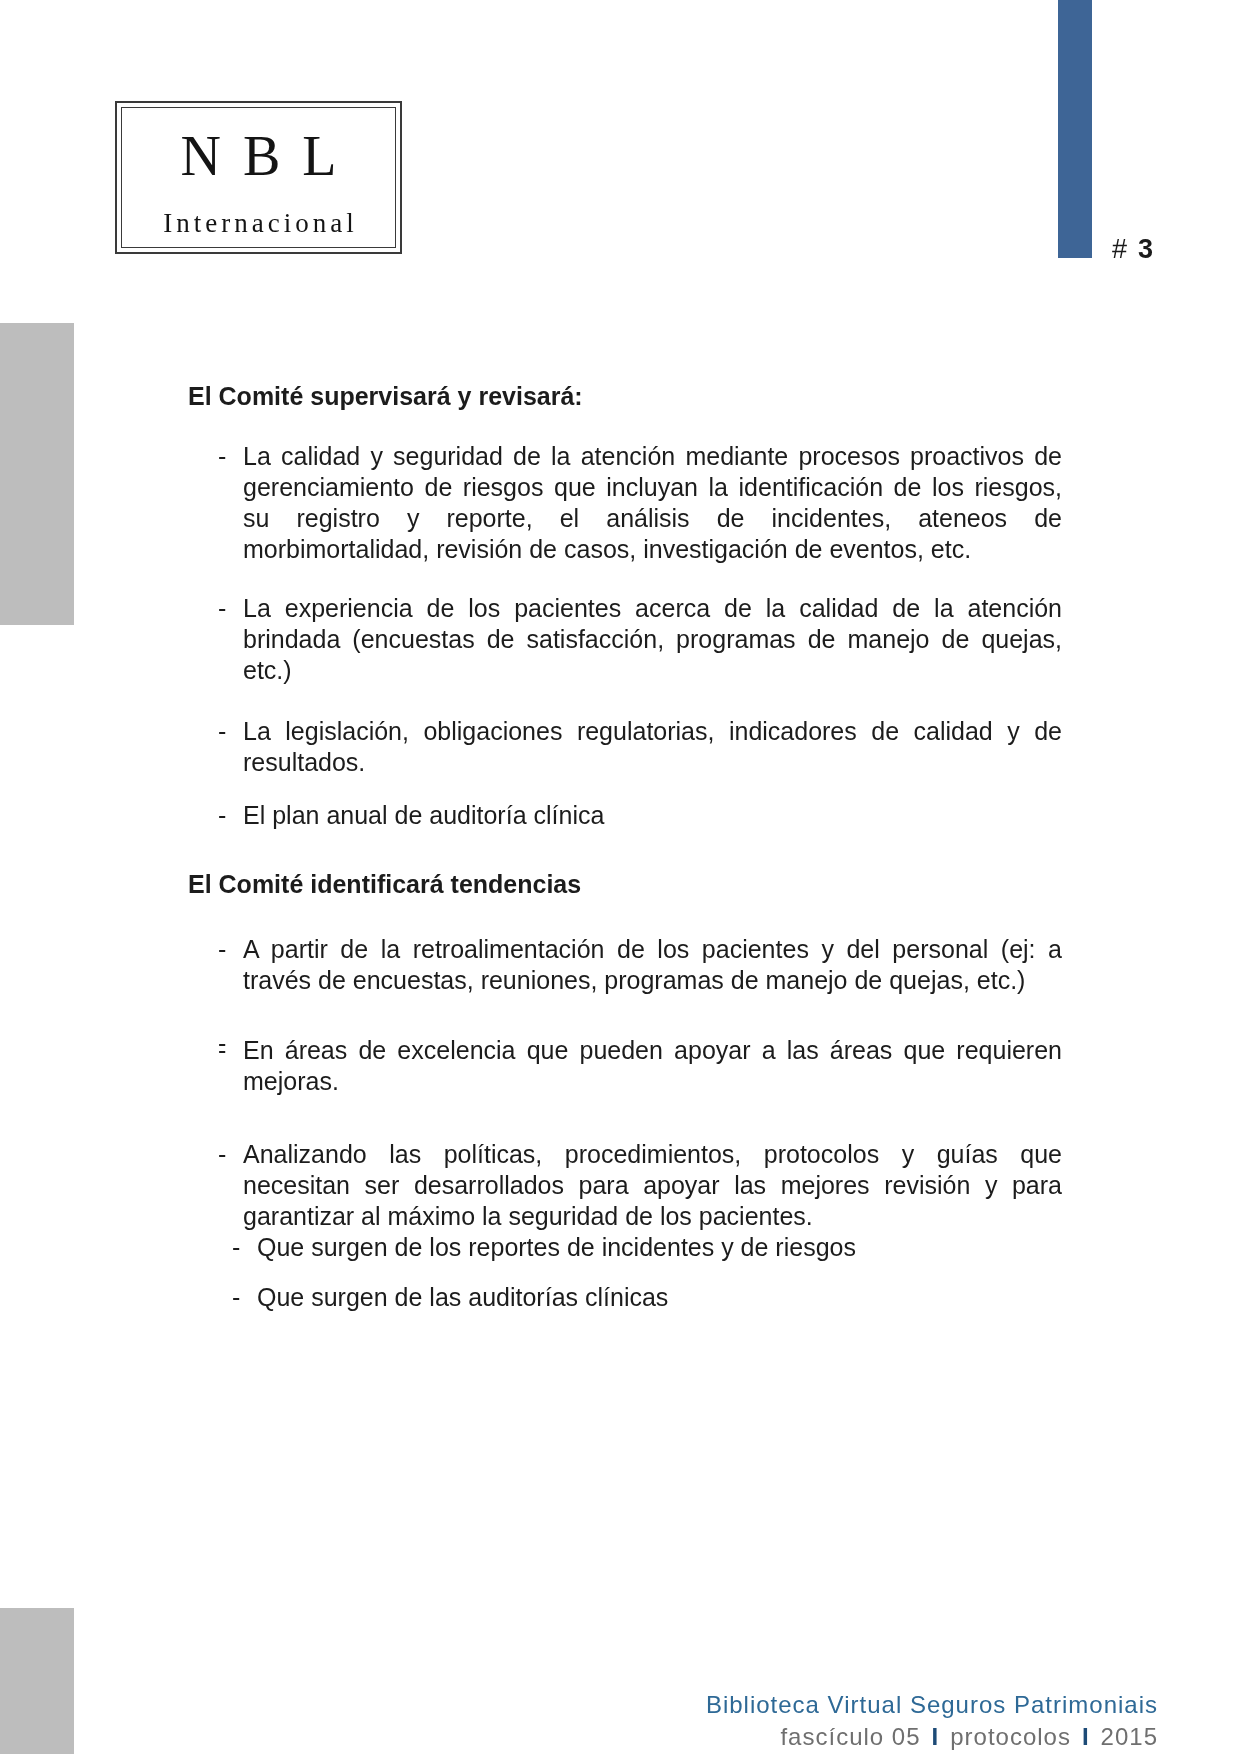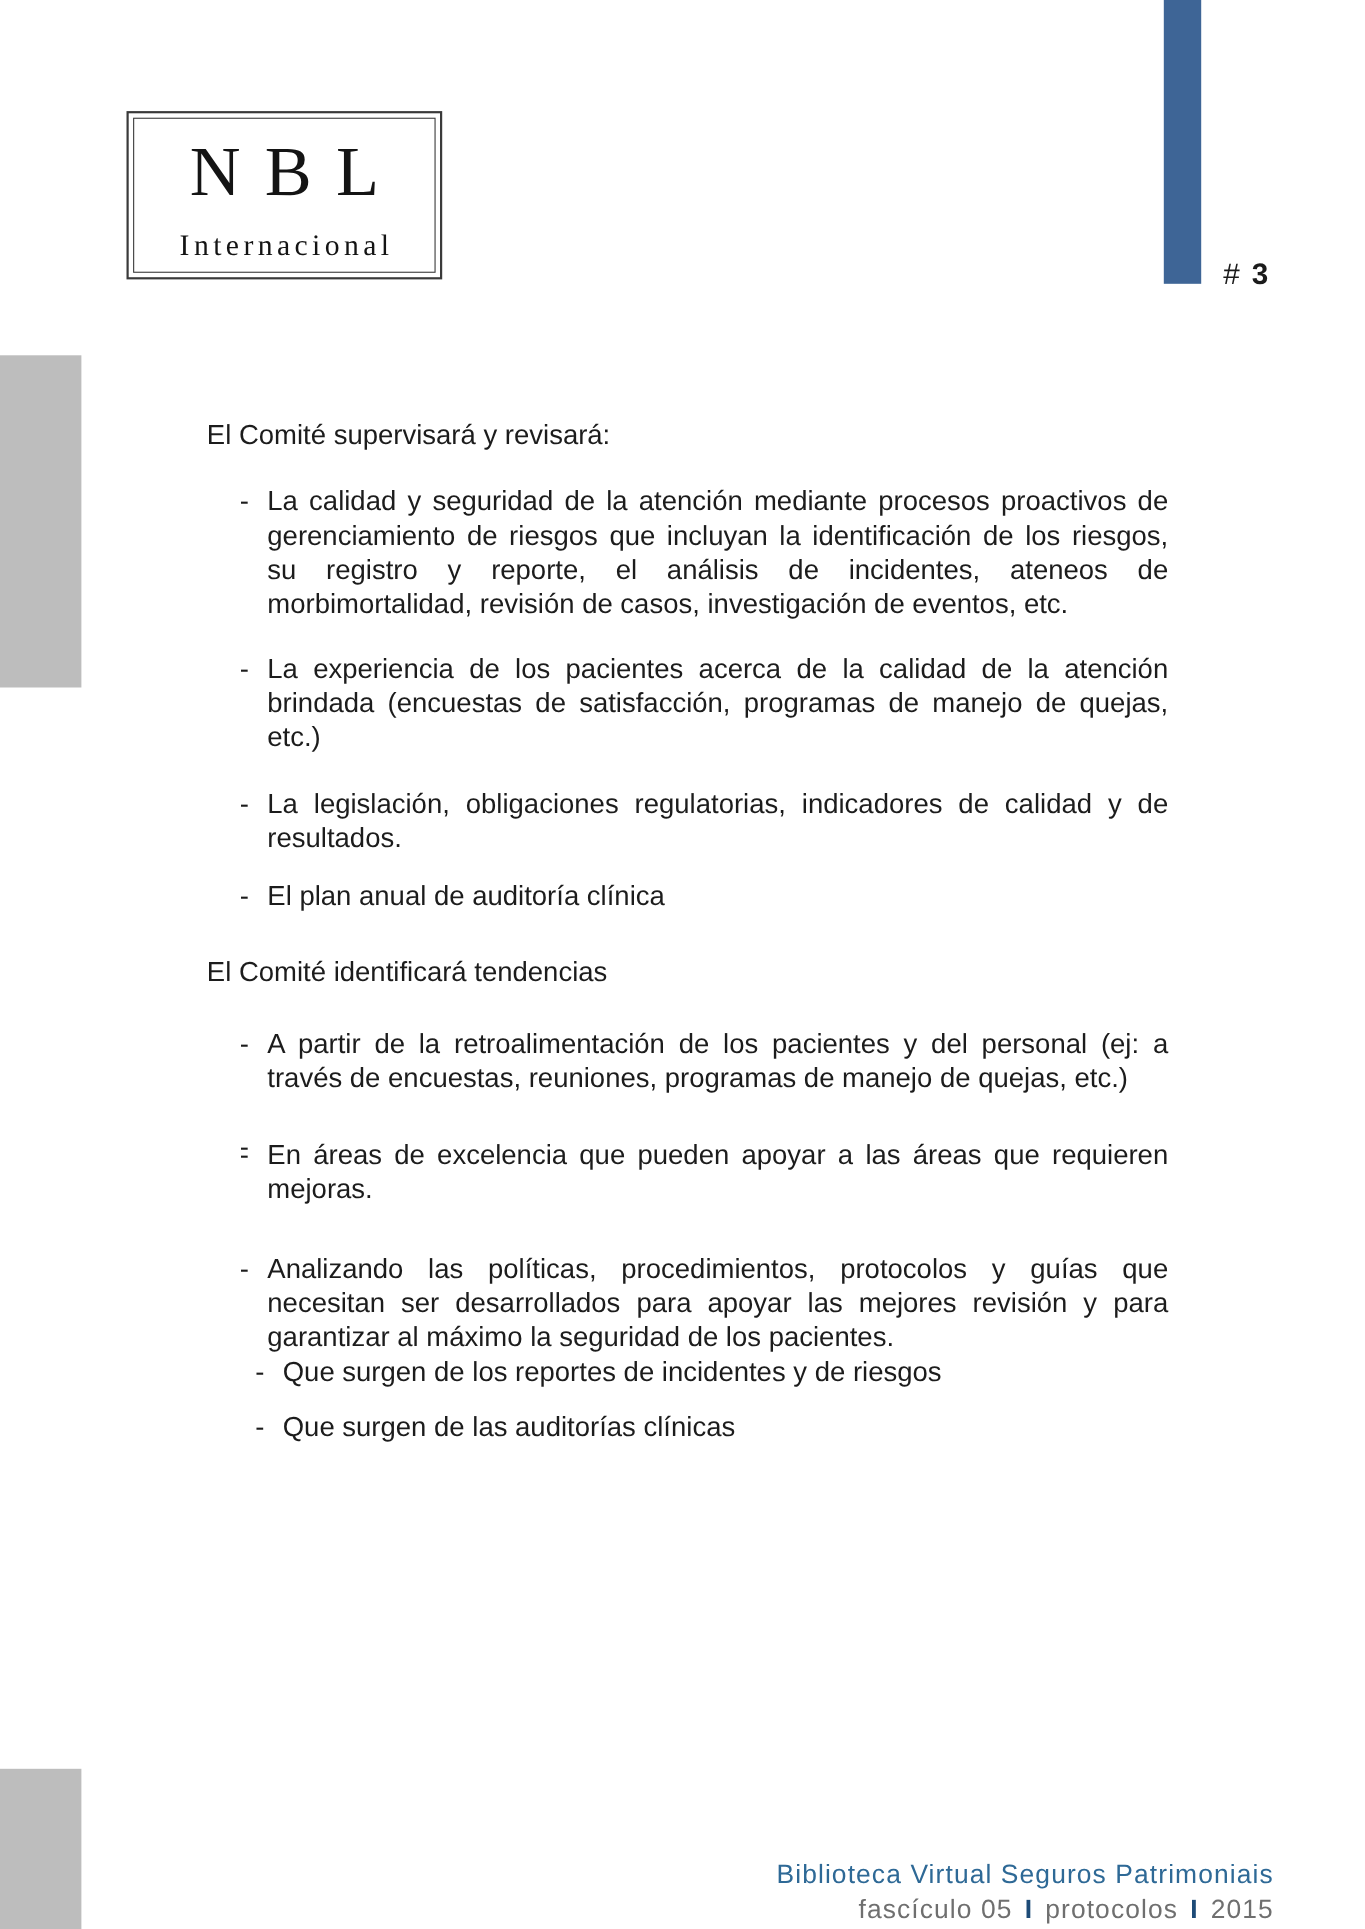--- a/index.html
+++ b/index.html
@@ -32,21 +32,21 @@
     box-sizing:border-box;
     background:#fff;
   }
   .logo-inner{
     position:absolute;left:4px;top:4px;right:4px;bottom:4px;
     border:1px solid #3a3a3a;
     display:flex;flex-direction:column;align-items:center;justify-content:center;
   }
   .logo-main{
     font-family:"Liberation Serif", serif;
-    font-size:64px;line-height:84px;font-weight:400;color:#141414;
+    font-size:56px;line-height:84px;font-weight:400;color:#141414;
     letter-spacing:22px;margin-left:22px; 
     margin-top:-4px;
   }
   .logo-sub{
     font-family:"Liberation Serif", serif;
     font-size:27px;line-height:27px;font-weight:400;color:#141414;
     letter-spacing:4px;margin-left:4px;margin-top:12px;
   }
   
   .page-number{
@@ -57,21 +57,21 @@
   .page-number .hash{font-weight:400;margin-right:11px;}
   .page-number .num{font-weight:700;}
   
   .content{
     position:absolute;left:188px;top:381px;width:874px;
     font-size:25px;line-height:31px;
     text-align:justify;
   }
   .intro{margin:0 0 33px 0;}
   .section-heading{
-    font-weight:400;margin:0;
+    font-weight:700;margin:0;
   }
   .h1{margin-bottom:29px;}
   .h2{margin-top:38px;margin-bottom:34px;}
   .h3{margin-top:50px;margin-bottom:28px;}
   .bullet{
     position:relative;padding-left:55px;margin:0 0 30px 0;
     box-sizing:border-box;
   }
   .bullet .dash{
     position:absolute;left:30px;top:0;

